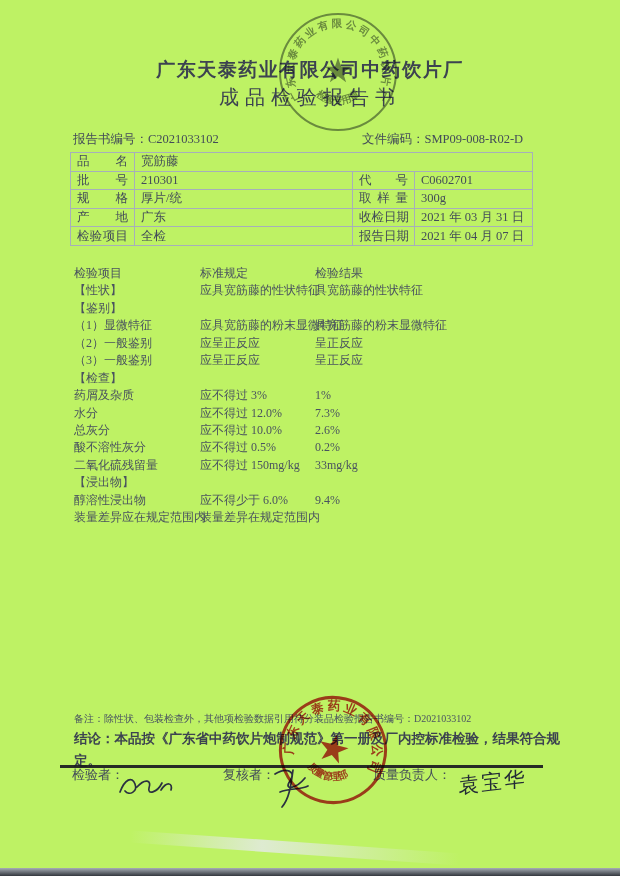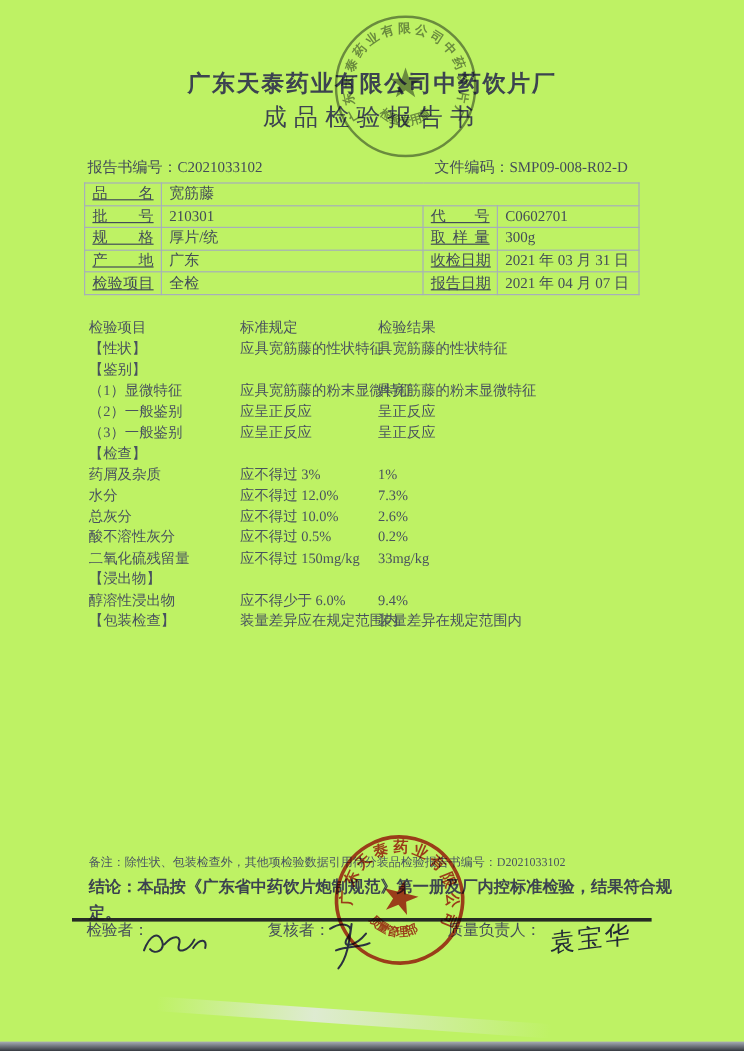--- a/index.html
+++ b/index.html
@@ -15,21 +15,21 @@
   .title2{top:84px;left:0;width:100%;text-align:center;font-size:20px;font-weight:400;
           letter-spacing:6px;color:#3c4350;}
   .meta{top:131px;font-size:12.5px;color:#434c59;}
   .meta-left{left:73px;}
   .meta-right{left:362px;}
   
   table.info{position:absolute;left:70px;top:152px;width:462px;border-collapse:collapse;
              table-layout:fixed;font-size:12.5px;color:#434c59;}
   table.info td{border:1px solid #a6afba;height:17.6px;padding:0 6px;overflow:hidden;
                 white-space:nowrap;}
-  td.lbl{text-align:justify;text-align-last:justify;text-decoration:underline;-moz-text-align-last:justify;}
+  td.lbl{text-align:justify;text-align-last:justify;-moz-text-align-last:justify;}
   
   .results{position:absolute;left:74px;top:265px;font-size:12px;color:#49525f;}
   .rrow{display:grid;grid-template-columns:126px 115px auto;height:17.45px;
         line-height:17.45px;}
   .rrow span{white-space:nowrap;}
   .rhead{font-weight:400;}
   
   .remark{top:712px;left:74px;font-size:10px;color:#4a5462;}
   .concl1{top:730px;left:74px;font-size:13.5px;font-weight:600;color:#3c4350;}
   .concl2{top:752px;left:74px;font-size:13.5px;font-weight:600;color:#3c4350;}
@@ -182,21 +182,20 @@
         <span>【浸出物】</span>
         <span></span>
         <span></span>
       </div>
     <div class="rrow">
         <span>醇溶性浸出物</span>
         <span>应不得少于 6.0%</span>
         <span>9.4%</span>
       </div>
     <div class="rrow">
-        <span>【包装检查】</span>
         <span>装量差异应在规定范围内</span>
         <span>装量差异在规定范围内</span>
       </div>
   </div>
 
   <div class="abs remark">备注：除性状、包装检查外，其他项检验数据引用待分装品检验报告书编号：D2021033102</div>
   <div class="abs concl1">结论：本品按《广东省中药饮片炮制规范》第一册及厂内控标准检验，结果符合规</div>
   <div class="abs concl2">定。</div>
   <div class="abs rule"></div>
 

